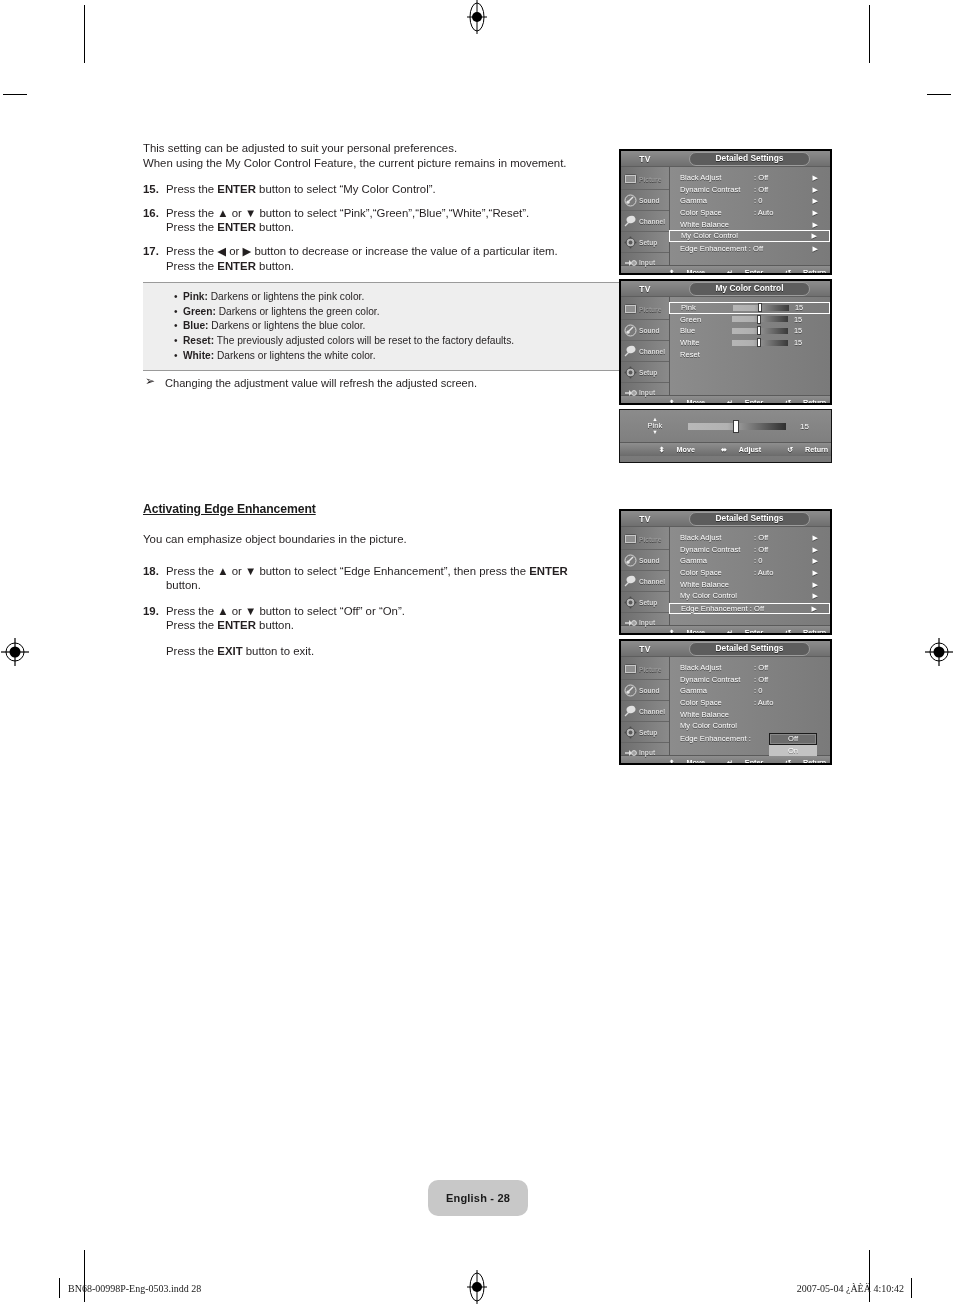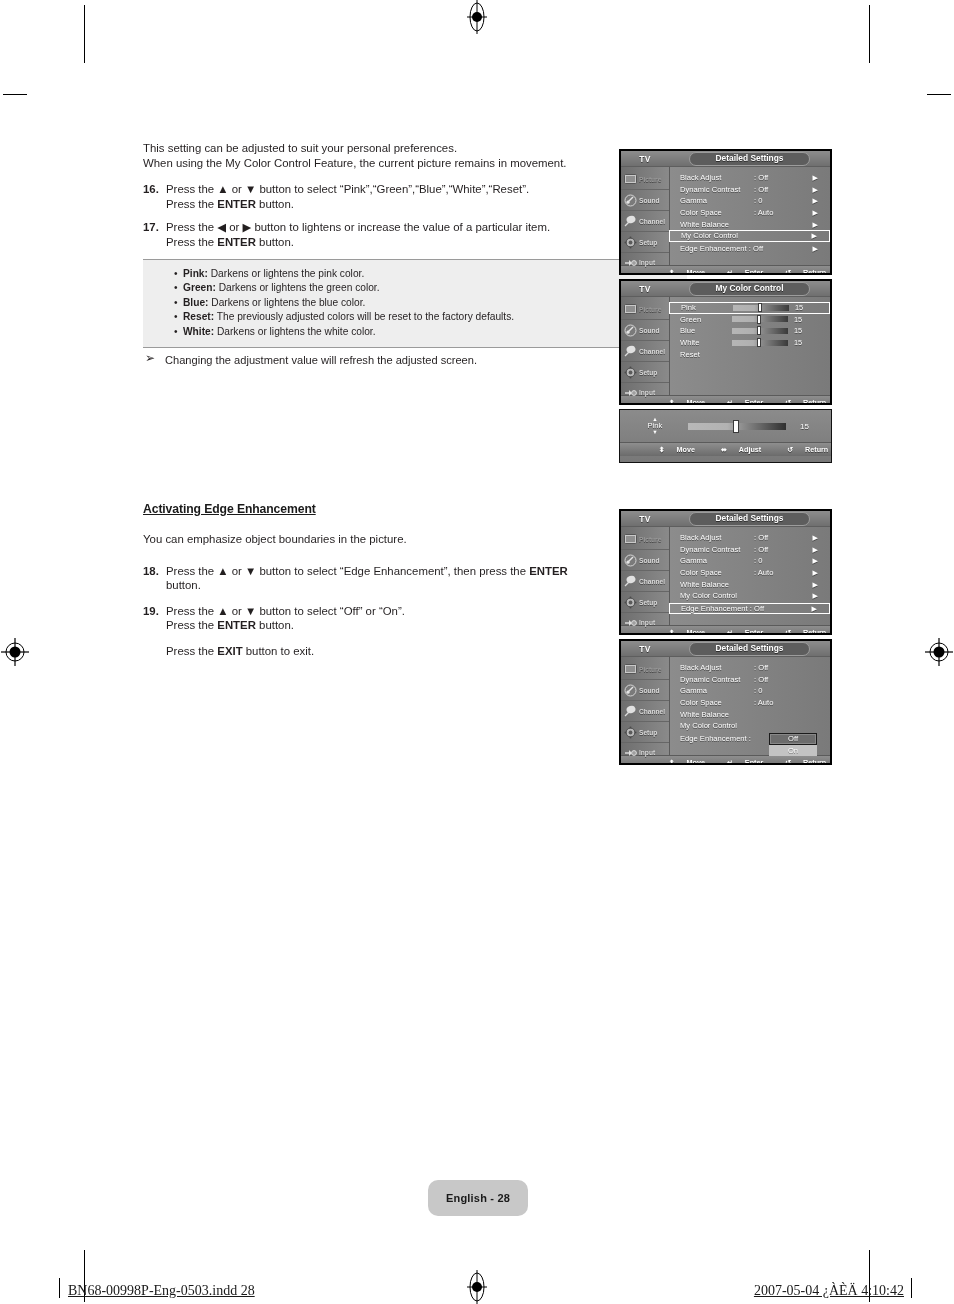--- a/index.html
+++ b/index.html
@@ -348,24 +348,23 @@
     font-size: 11px;
     font-weight: bold;
     display: flex;
     align-items: center;
     justify-content: center;
     letter-spacing: 0.2px;
   }
   .foot-meta {
     position: absolute;
     font-family: "Liberation Serif", serif;
-    font-size: 14px;
+    font-size: 10px;
     color: #1a1a1a;
     white-space: nowrap;
-    text-decoration: underline;
   }
   .foot-rule {
     position: absolute;
     background: #000;
     width: 1px;
   }
 </style>
 </head>
 <body>
 
@@ -405,33 +404,37 @@
 </svg>
 
 <div class="text-col">
 
 
   <div class="para">
     <span>This setting can be adjusted to suit your personal preferences.</span><br>
     <span>When using the My Color Control Feature,  the current picture remains in movement.</span>
   </div>
 
+  <div class="step">
+    <div class="step-num">15.</div>
+    <div class="step-body"><span>Press the </span><span class="b">ENTER</span><span> button to select “My Color Control”.</span></div>
+  </div>
 
   <div class="step">
     <div class="step-num">16.</div>
     <div class="step-body">
       <span>Press the ▲ or ▼ button to select “Pink”,“Green”,“Blue”,“White”,“Reset”.</span><br>
       <span>Press the </span><span class="b">ENTER</span><span> button.</span>
     </div>
   </div>
 
   <div class="step">
     <div class="step-num">17.</div>
     <div class="step-body">
-      <span>Press the ◀ or ▶ button to lightens or increase the value of a particular item.</span><br>
+      <span>Press the ◀ or ▶ button to decrease or increase the value of a particular item.</span><br>
       <span>Press the </span><span class="b">ENTER</span><span> button.</span>
     </div>
   </div>
 
   <div class="notebox">
     <div class="note-li"><span class="bull">•</span><span class="b">Pink:</span><span> Darkens or lightens the pink color.</span></div>
     <div class="note-li"><span class="bull">•</span><span class="b">Green:</span><span> Darkens or lightens the green color.</span></div>
     <div class="note-li"><span class="bull">•</span><span class="b">Blue:</span><span> Darkens or lightens the blue color.</span></div>
     <div class="note-li"><span class="bull">•</span><span class="b">Reset:</span><span> The previously adjusted colors will be reset to the factory defaults.</span></div>
     <div class="note-li"><span class="bull">•</span><span class="b">White:</span><span> Darkens or lightens the white color.</span></div>

